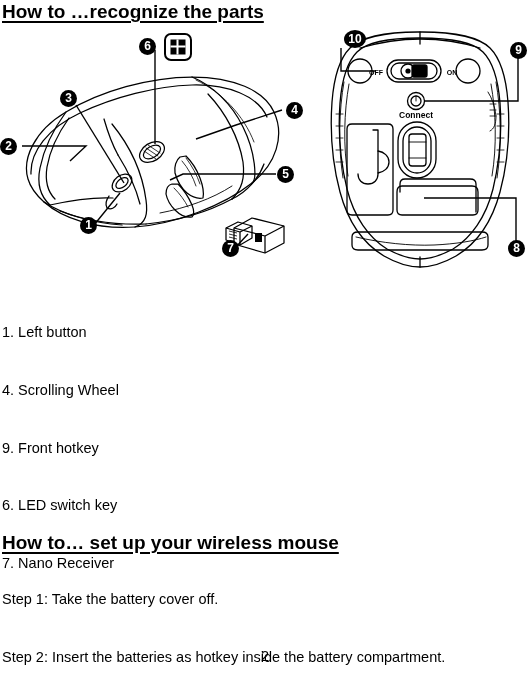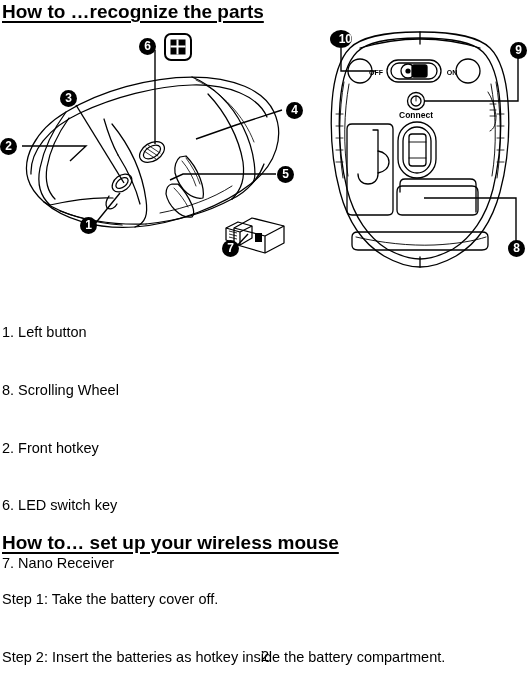--- a/index.html
+++ b/index.html
@@ -303,29 +303,29 @@
       <g stroke="#000" stroke-width="1.4" fill="none">
 
         <path d="M29 22 L29 45 L64 45"></path>
 
         <path d="M206 32 L206 75 L112 75"></path>
 
         <path d="M204 222 L204 172 L112 172"></path>
       </g>
     </svg>
 
-    <div class="callout wide" style="left:18px; top:4px;text-align:right;">10</div>
+    <div class="callout wide" style="left:32px; top:4px;">10</div>
     <div class="callout" style="left:198px;top:16px;">9</div>
     <div class="callout" style="left:196px;top:214px;">8</div>
   </div>
 
   <div class="bodytext" id="parts-list">
     <span class="txtline">1. Left button</span>
-    <span class="txtline">8. Scrolling Wheel</span>
-    <span class="txtline">2. Front hotkey</span>
+    <span class="txtline">4. Scrolling Wheel</span>
+    <span class="txtline">9. Front hotkey</span>
     <span class="txtline">6. LED switch key</span>
     <span class="txtline">7. Nano Receiver</span>
     
     
     
   </div>
 
   <div class="heading" id="heading-setup">How to… set up your wireless mouse</div>
 
   <div class="bodytext" id="steps-block">

